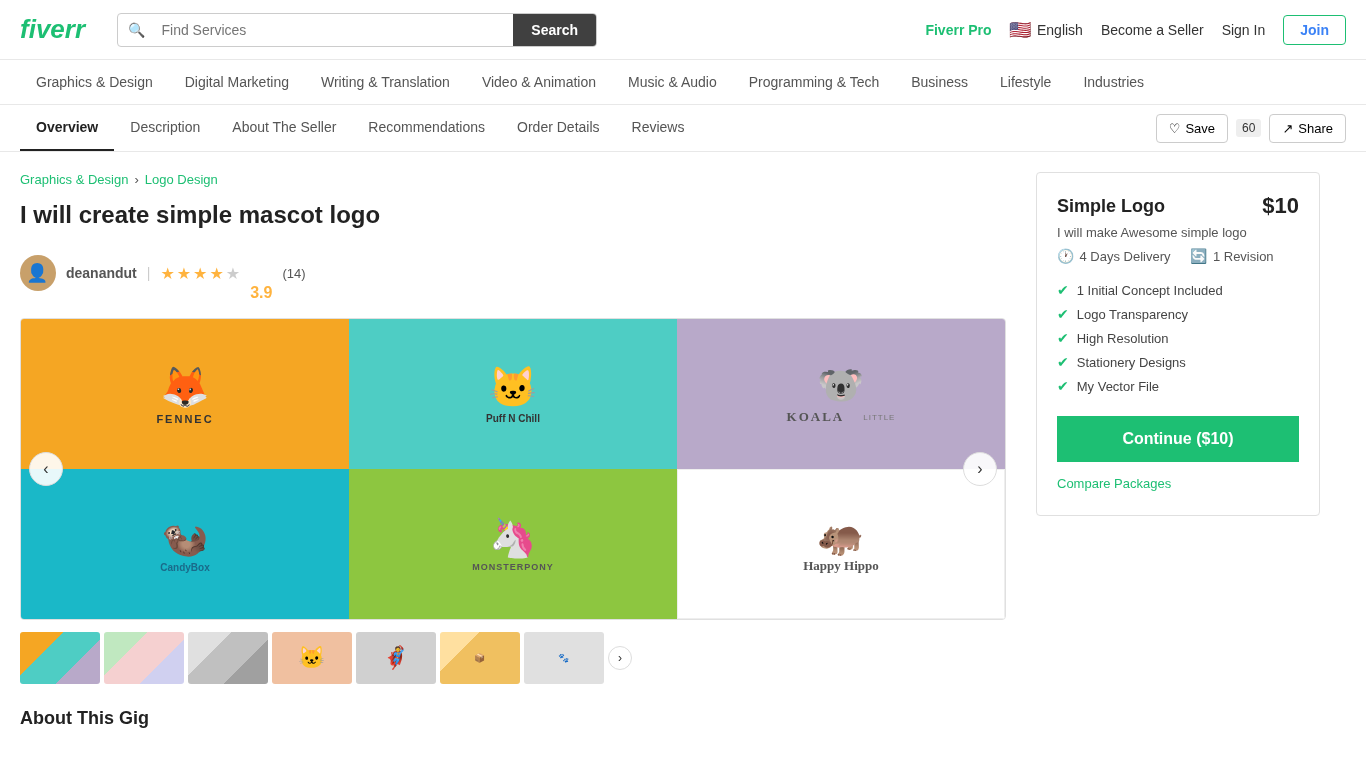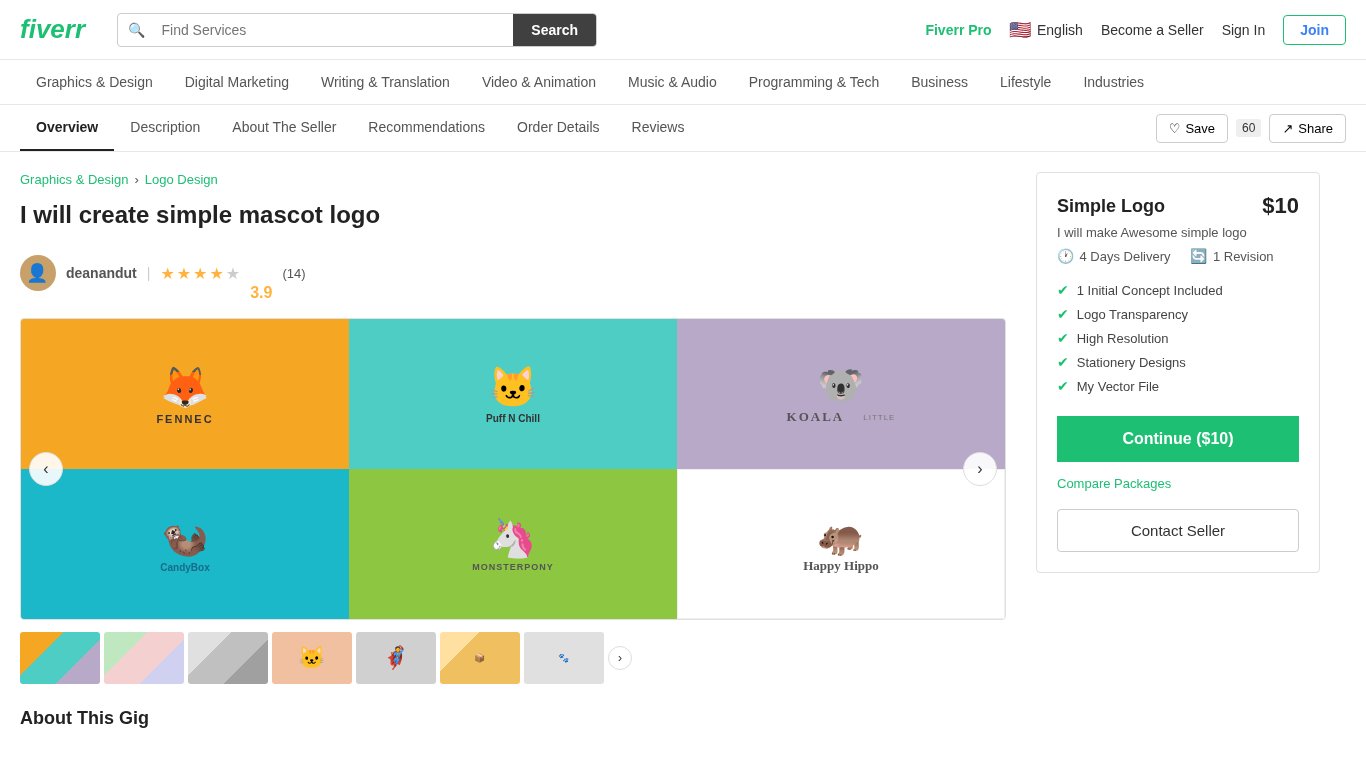--- a/index.html
+++ b/index.html
@@ -304,16 +304,15 @@
           <span class="check">✔</span>
           <span>Stationery Designs</span>
         </li>
         <li>
           <span class="check">✔</span>
           <span>My Vector File</span>
         </li>
       </ul>
       <button class="continue-btn">Continue ($10)</button>
       <a class="compare-link">Compare Packages</a>
-      <button class="contact-btn">Contact Seller</button>
     </div>
   </div>
 </div>
 
 </body></html>

